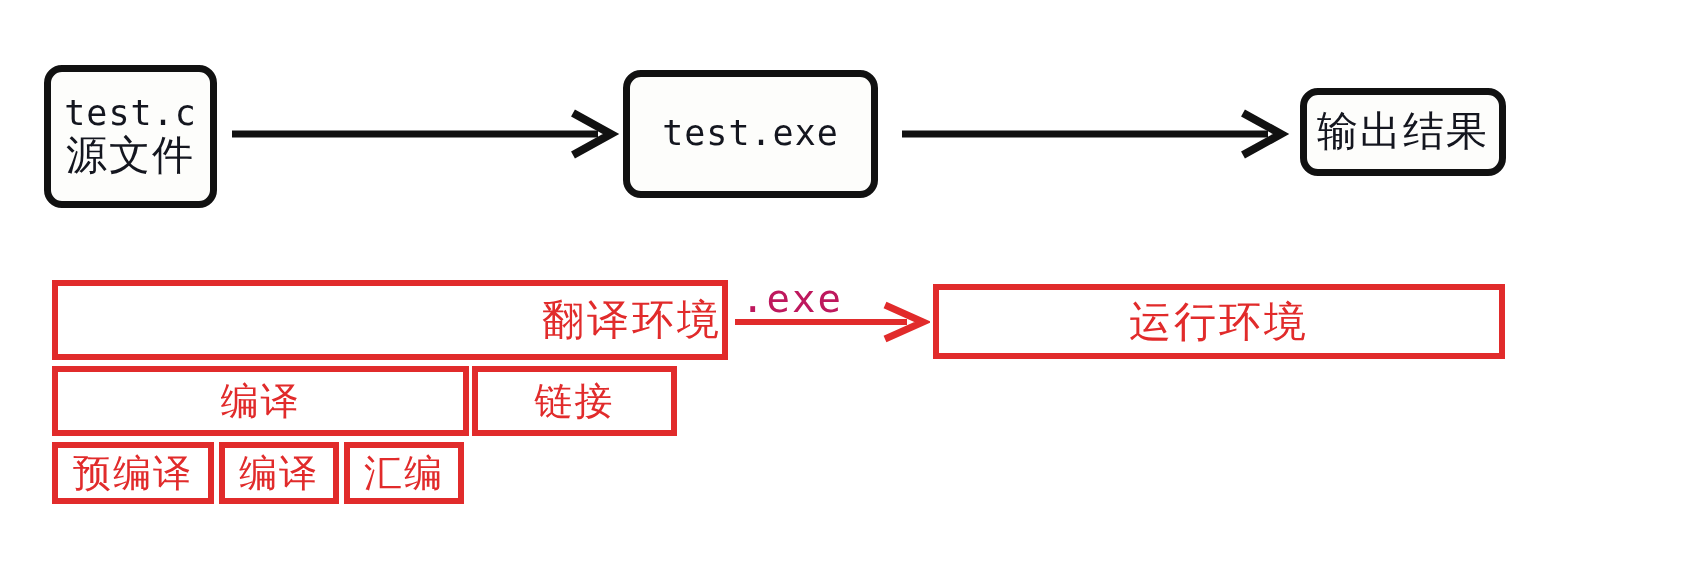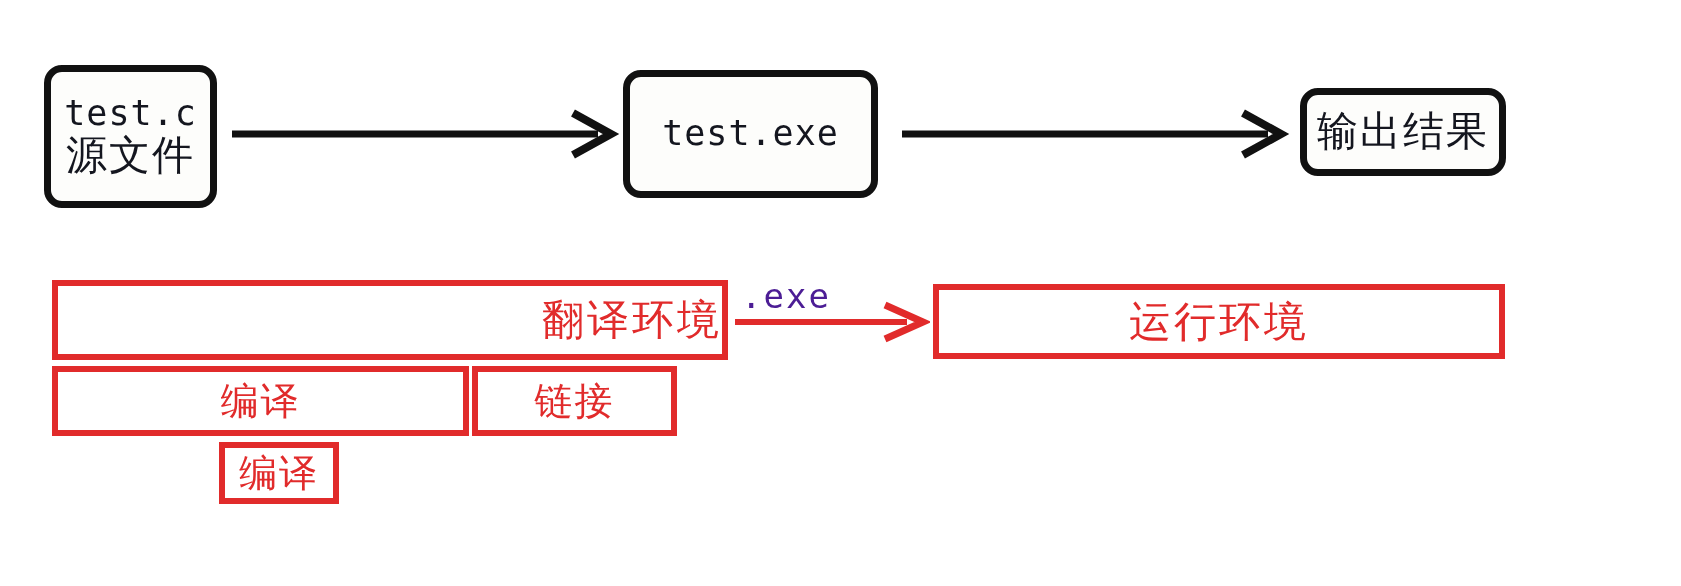--- a/index.html
+++ b/index.html
@@ -72,23 +72,23 @@
   
   .arrow-wrap {
     position: absolute;
     pointer-events: none;
   }
   .arrow-wrap svg { display: block; }
 
   .arrow-label {
     position: absolute;
     font-family: "DejaVu Sans Mono", "Liberation Mono", monospace;
-    font-size: 34px;
+    font-size: 39px;
     letter-spacing: 2px;
-    color: #4c1d95;
+    color: #be185d;
     white-space: nowrap;
   }
 </style>
 </head>
 <body>
 
 <div id="canvas">
 
   <div class="node blk-box" style="left:44px; top:65px; width:173px; height:143px;">
     <div class="mono-line">test.c</div>
@@ -135,19 +135,25 @@
   </div>
 
   <div class="node red-box" style="left:52px; top:366px; width:417px; height:70px;">
     <div class="red-label sm">编译</div>
   </div>
 
   <div class="node red-box" style="left:472px; top:366px; width:205px; height:70px;align-items:center;">
     <div class="red-label sm">链接</div>
   </div>
 
+  <div class="node red-box" style="left:52px; top:442px; width:162px; height:62px;">
+    <div class="red-label sm">预编译</div>
+  </div>
 
   <div class="node red-box" style="left:219px; top:442px; width:120px; height:62px;">
     <div class="red-label sm">编译</div>
   </div>
 
+  <div class="node red-box" style="left:344px; top:442px; width:120px; height:62px;">
+    <div class="red-label sm">汇编</div>
+  </div>
 
 </div>
 
 </body></html>

